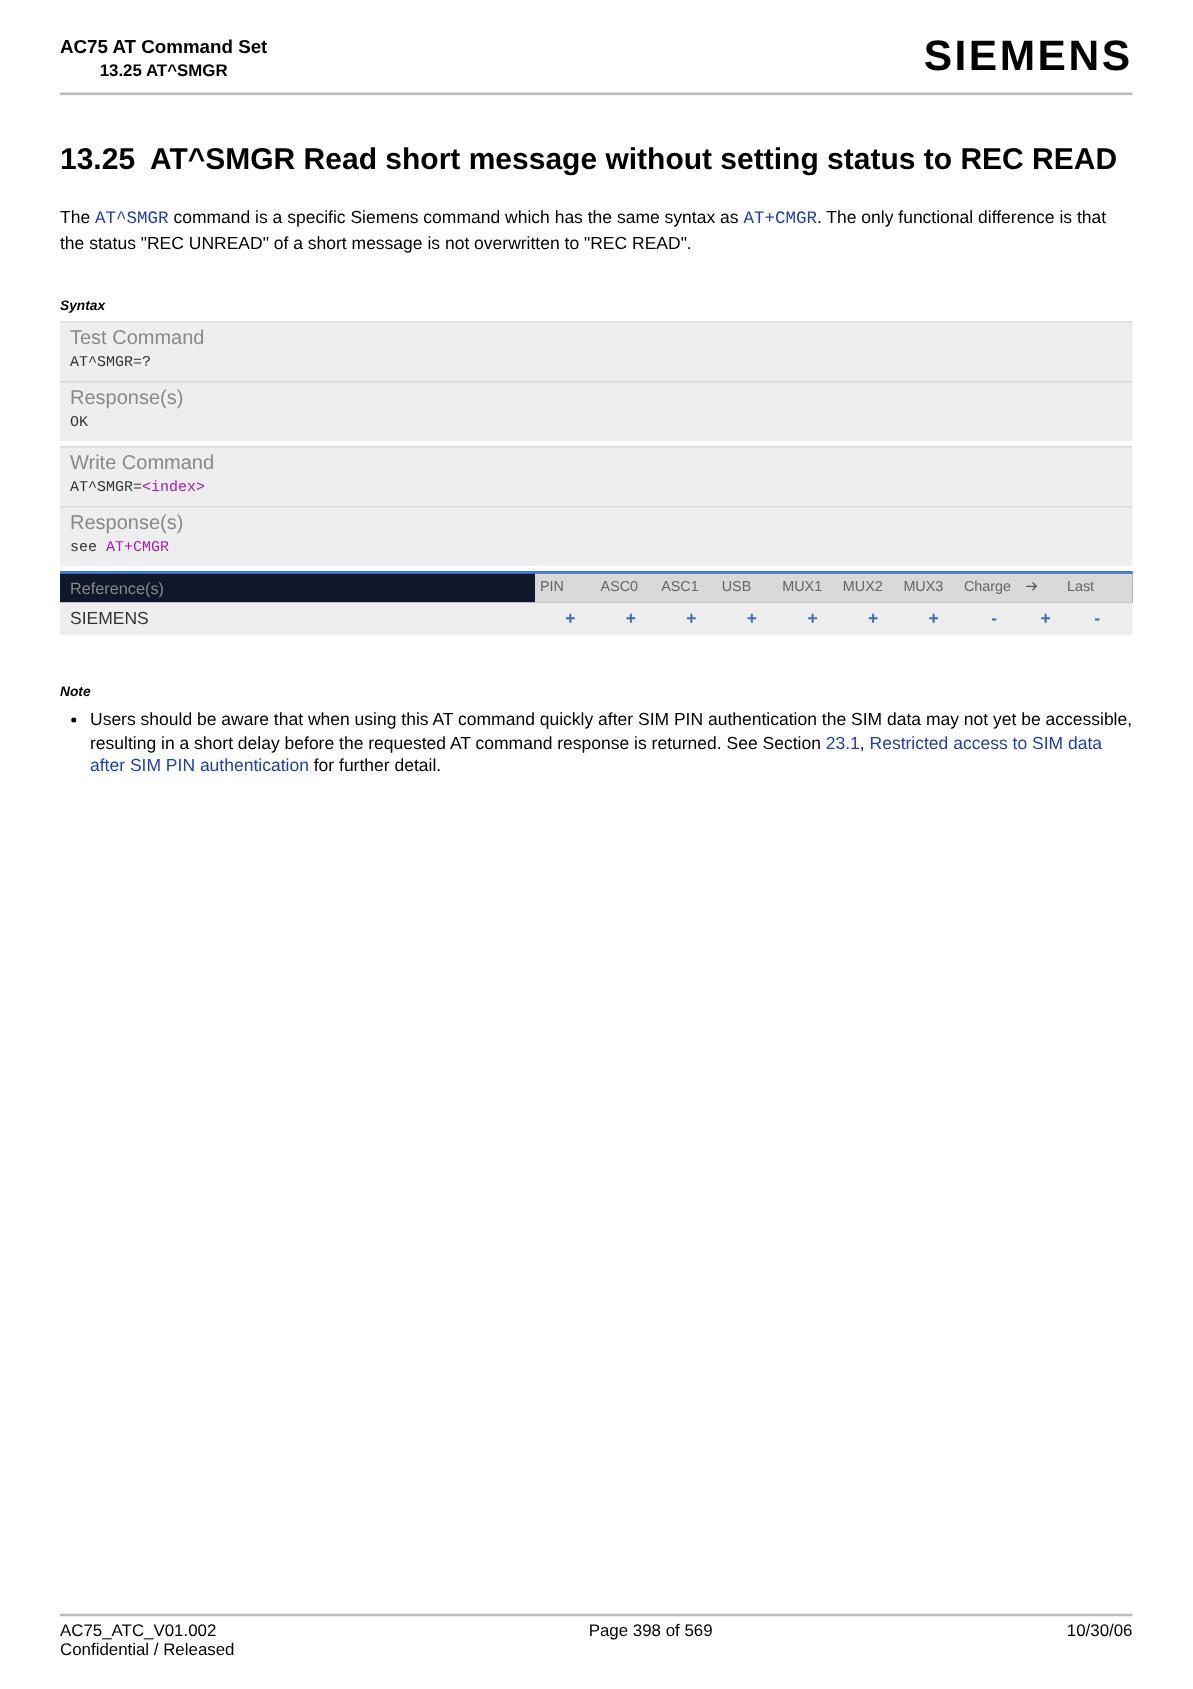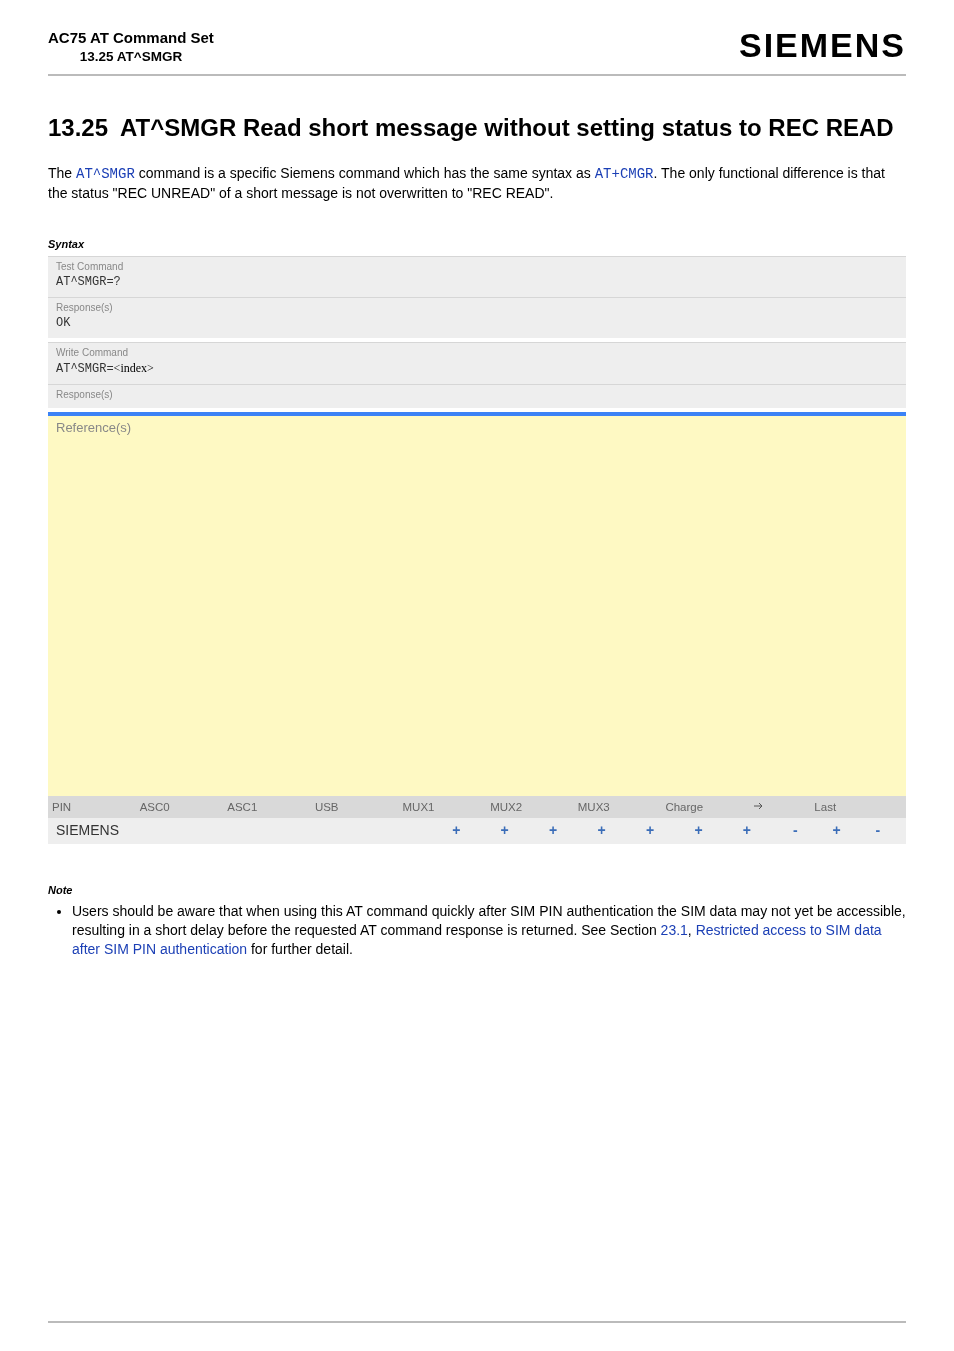--- a/index.html
+++ b/index.html
@@ -69,38 +69,36 @@
     margin-bottom: 6px;
   }
   .gray-block {
     background: #eeeeee;
     border-top: 1px solid #d6d6d6;
     padding: 4px 8px 6px 8px;
     font-size: 13px;
   }
   .gray-label {
     color: #888;
-    font-size: 10px;
+    font-size: 16px;
     margin-bottom: 2px;
   }
   .mono {
     font-family: "Courier New", monospace;
     font-size: 12px;
     color: #333;
     line-height: 1.4;
   }
   .mono-blue {
-    color: #000000;
-    font-family: Liberation Serif, serif;
+    color: #a21caf;
   }
   .ref-row {
     display: flex;
-    background: #fef9c3;
-    border-top: 4px solid #3b82f6;
-    flex-direction: column;
+    background: #0f172a;
+    border-top: 2px solid #3b82f6;
   }
   .ref-left {
     flex: 0 0 380px;
     padding: 4px 8px;
     font-size: 13px;
   }
   .ref-right {
     flex: 1;
     background: #d9d9d9;
     display: flex;
@@ -210,20 +208,23 @@
 </div>
 <div style="height:4px;background:#fff"></div>
 <div class="gray-block">
   <div class="gray-label">Write Command</div>
   <div class="mono">
     <span>AT^SMGR=</span><span class="mono-blue">&lt;index&gt;</span>
   </div>
 </div>
 <div class="gray-block">
   <div class="gray-label">Response(s)</div>
+  <div class="mono">
+    <span>see </span><span class="mono-blue">AT+CMGR</span>
+  </div>
 </div>
 <div style="height:4px;background:#fff"></div>
 
 <div class="ref-row">
   <div class="ref-left">
     <span class="gray-label" style="font-size:13px">Reference(s)</span>
   </div>
   <div class="ref-right">
     <div class="ref-cell">PIN</div>
     <div class="ref-cell">ASC0</div>
@@ -261,13 +262,21 @@
   <div class="subhead">Note</div>
   <ul class="note-list">
     <li>
       <span>Users should be aware that when using this AT command quickly after SIM PIN authentication the SIM data may not yet be accessible, resulting in a short delay before the requested AT command response is returned. See Section </span><span class="blue-text">23.1</span><span>, </span><span class="blue-text">Restricted access to SIM data after SIM PIN authentication</span><span> for further detail.</span>
     </li>
   </ul>
 </div>
 
 <div class="footer">
   <hr class="footer-rule">
+  <div class="footer-row">
+    <div>
+      <div>AC75_ATC_V01.002</div>
+      <div>Confidential / Released</div>
+    </div>
+    <div class="footer-center">Page 398 of 569</div>
+    <div>10/30/06</div>
+  </div>
 </div>
 
 </body></html>

